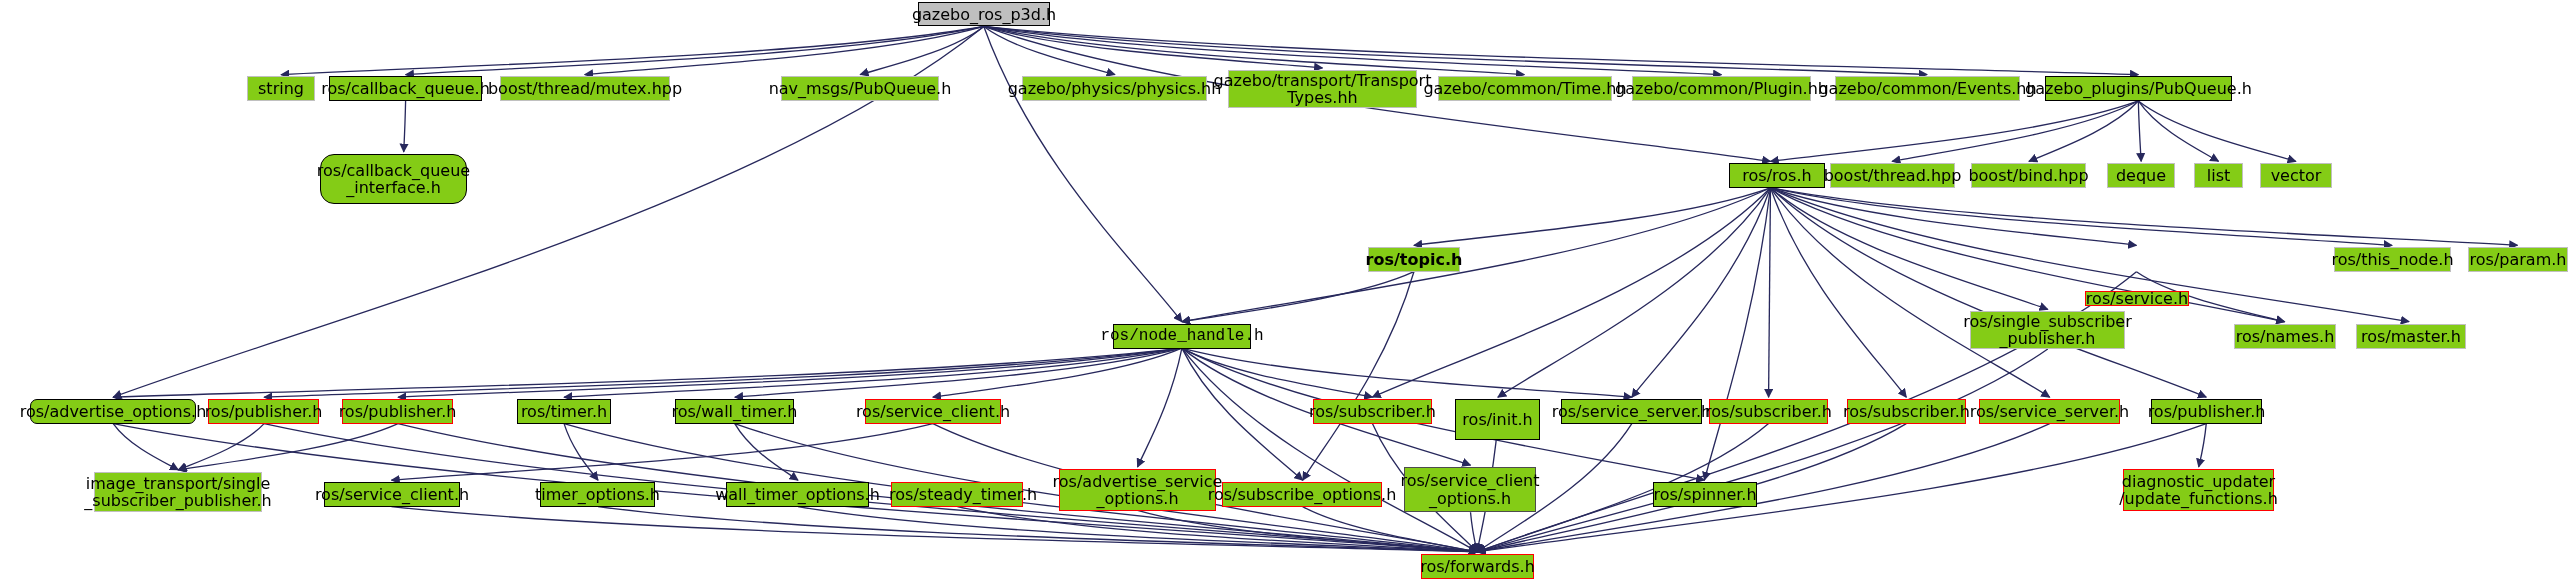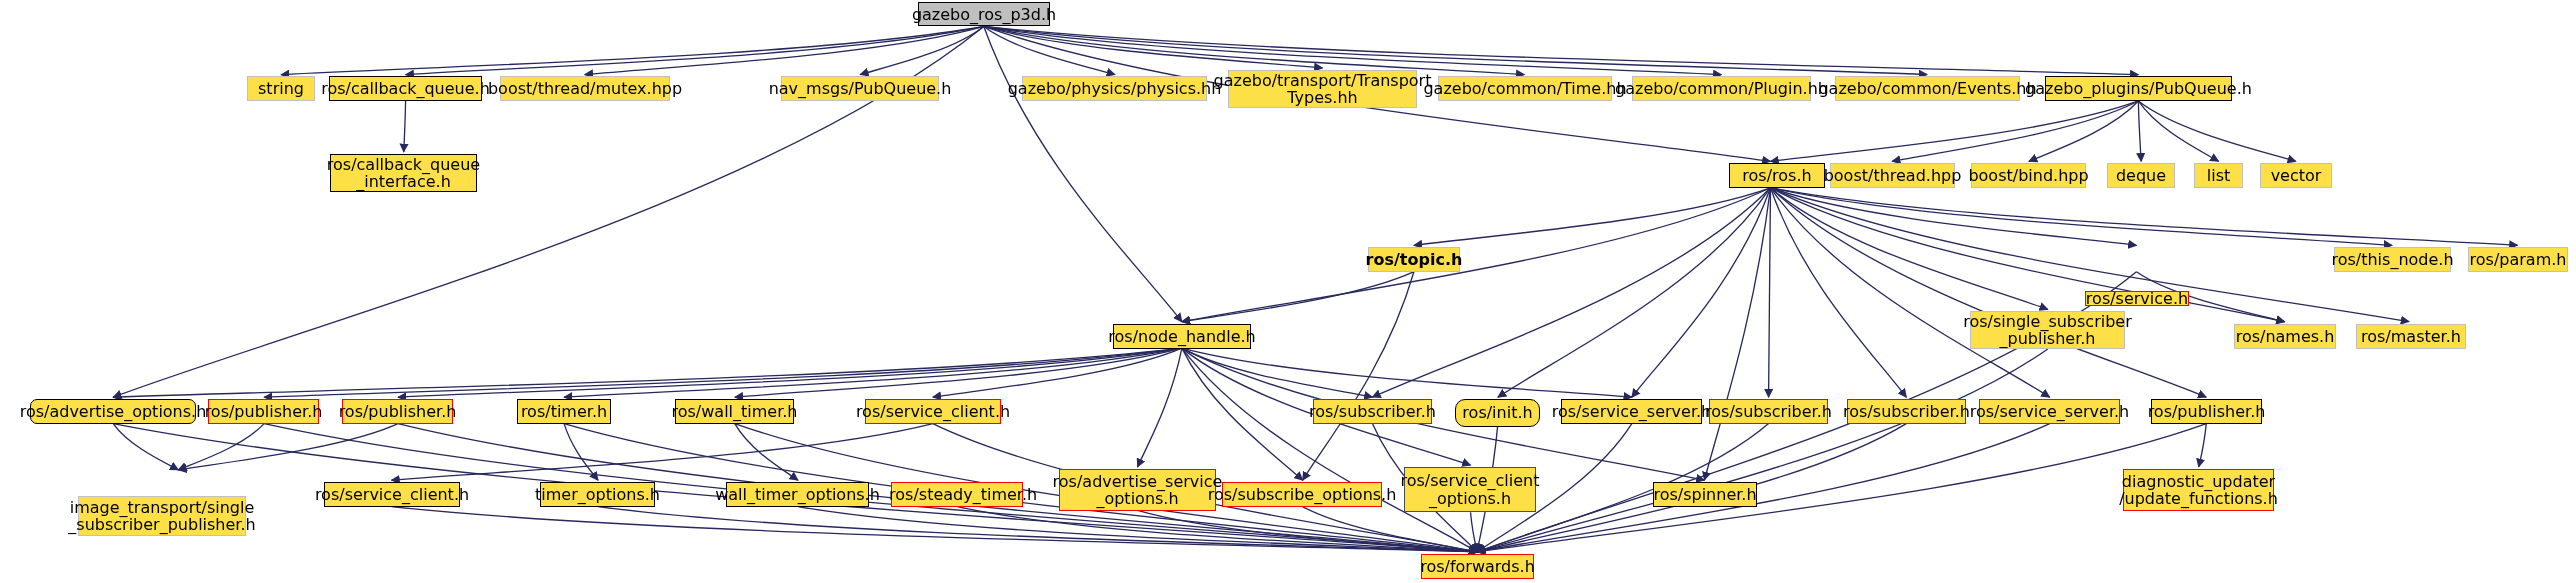--- a/index.html
+++ b/index.html
@@ -12,21 +12,21 @@
     overflow:hidden;
   }
   #edges{position:absolute;left:0;top:0;width:2576px;height:584px;}
   .node{
     position:absolute;
     box-sizing:border-box;
     display:flex;
     align-items:center;
     justify-content:center;
     text-align:center;
-    background:#fde047;
+    background:#84cc16;
     border:0.9px solid #c0c0c0;
     color:#000000;
     font-size:16px;
     line-height:1.08;
     white-space:pre-line;
     padding:0 3.8px;
     z-index:5;
   }
   .node.black{border:1.9px solid #000000;}
   .node.red{border:1.9px solid #ff0000;}
@@ -133,51 +133,51 @@
       <div class="node black" style="left: 329px; top: 76px; width: 153px; height: 24.5px;">ros/callback_queue.h</div>
       <div class="node " style="left: 500px; top: 76px; width: 170px; height: 24.5px;">boost/thread/mutex.hpp</div>
       <div class="node " style="left: 781px; top: 76px; width: 158px; height: 24.5px;">nav_msgs/PubQueue.h</div>
       <div class="node " style="left: 1022px; top: 76px; width: 185px; height: 24.5px;">gazebo/physics/physics.hh</div>
       <div class="node " style="left: 1228px; top: 70px; width: 189px; height: 38px;">gazebo/transport/Transport
 Types.hh</div>
       <div class="node " style="left: 1438px; top: 76px; width: 174px; height: 24.5px;">gazebo/common/Time.hh</div>
       <div class="node " style="left: 1632px; top: 76px; width: 179px; height: 24.5px;">gazebo/common/Plugin.hh</div>
       <div class="node " style="left: 1835px; top: 76px; width: 185px; height: 24.5px;">gazebo/common/Events.hh</div>
       <div class="node black" style="left: 2045px; top: 76px; width: 187px; height: 24.5px;">gazebo_plugins/PubQueue.h</div>
-      <div class="node black" style="left: 330px; top: 154px; width: 147px; height: 38px;">ros/callback_queue
+      <div class="node black" style="left: 320px; top: 154px; width: 147px; height: 50px; border-radius: 14px;">ros/callback_queue
 _interface.h</div>
       <div class="node black" style="left: 1729px; top: 163px; width: 96px; height: 24.5px;">ros/ros.h</div>
       <div class="node " style="left: 1830px; top: 163px; width: 125px; height: 24.5px;">boost/thread.hpp</div>
       <div class="node " style="left: 1971px; top: 163px; width: 115px; height: 24.5px;">boost/bind.hpp</div>
       <div class="node " style="left: 2107px; top: 163px; width: 68px; height: 24.5px;">deque</div>
       <div class="node " style="left: 2194px; top: 163px; width: 49px; height: 24.5px;">list</div>
       <div class="node " style="left: 2260px; top: 163px; width: 72px; height: 24.5px;">vector</div>
       <div class="node " style="left: 1368px; top: 247px; width: 92px; height: 24.5px; font-weight: bold;">ros/topic.h</div>
       <div class="node red" style="left: 2085px; top: 247px; width: 104px; height: 15px; margin-top: 44px;">ros/service.h</div>
       <div class="node " style="left: 2334px; top: 247px; width: 117px; height: 24.5px;">ros/this_node.h</div>
       <div class="node " style="left: 2468px; top: 247px; width: 100px; height: 24.5px;">ros/param.h</div>
       <div class="node " style="left: 1970px; top: 311px; width: 155px; height: 38px;">ros/single_subscriber
 _publisher.h</div>
       <div class="node " style="left: 2234px; top: 324px; width: 102px; height: 24.5px;">ros/names.h</div>
       <div class="node " style="left: 2356px; top: 324px; width: 110px; height: 24.5px;">ros/master.h</div>
-      <div class="node black" style="left: 1113px; top: 324px; width: 138px; height: 24.5px;">ros/node_handle.h</div>
+      <div class="node black" style="left: 1113px; top: 324px; width: 138px; height: 24.5px; font-family: Liberation Mono, monospace;">ros/node_handle.h</div>
       <div class="node black" style="left: 30px; top: 399px; width: 166px; height: 24.5px; border-radius: 7px;">ros/advertise_options.h</div>
       <div class="node red" style="left: 208px; top: 399px; width: 111px; height: 24.5px;">ros/publisher.h</div>
       <div class="node red" style="left: 342px; top: 399px; width: 111px; height: 24.5px;">ros/publisher.h</div>
       <div class="node black" style="left: 517px; top: 399px; width: 94px; height: 24.5px;">ros/timer.h</div>
       <div class="node black" style="left: 675px; top: 399px; width: 119px; height: 24.5px;">ros/wall_timer.h</div>
       <div class="node red" style="left: 865px; top: 399px; width: 136px; height: 24.5px;">ros/service_client.h</div>
       <div class="node red" style="left: 1313px; top: 399px; width: 119px; height: 24.5px;">ros/subscriber.h</div>
-      <div class="node black" style="left: 1455px; top: 399px; width: 85px; height: 28px; border-radius: 10px;">ros/init.h</div>
+      <div class="node black" style="left: 1455px; top: 399px; width: 85px; height: 41px;">ros/init.h</div>
       <div class="node black" style="left: 1561px; top: 399px; width: 141px; height: 24.5px;">ros/service_server.h</div>
       <div class="node red" style="left: 1709px; top: 399px; width: 119px; height: 24.5px;">ros/subscriber.h</div>
       <div class="node red" style="left: 1847px; top: 399px; width: 119px; height: 24.5px;">ros/subscriber.h</div>
       <div class="node red" style="left: 1979px; top: 399px; width: 141px; height: 24.5px;">ros/service_server.h</div>
       <div class="node black" style="left: 2151px; top: 399px; width: 111px; height: 24.5px;">ros/publisher.h</div>
-      <div class="node " style="left: 78px; top: 472px; width: 168px; height: 40px; margin-top: 24px;">image_transport/single
+      <div class="node " style="left: 94px; top: 472px; width: 168px; height: 40px;">image_transport/single
 _subscriber_publisher.h</div>
       <div class="node black" style="left: 324px; top: 482px; width: 136px; height: 24.5px;">ros/service_client.h</div>
       <div class="node black" style="left: 540px; top: 482px; width: 115px; height: 24.5px;">timer_options.h</div>
       <div class="node black" style="left: 726px; top: 482px; width: 143px; height: 24.5px;">wall_timer_options.h</div>
       <div class="node red" style="left: 891px; top: 482px; width: 132px; height: 24.5px; padding-left: 16px;">ros/steady_timer.h</div>
       <div class="node red" style="left: 1059px; top: 469px; width: 157px; height: 42px;">ros/advertise_service
 _options.h</div>
       <div class="node red" style="left: 1222px; top: 482px; width: 160px; height: 24.5px;">ros/subscribe_options.h</div>
       <div class="node grey-border" style="left: 1404px; top: 467px; width: 132px; height: 45px;">ros/service_client
 _options.h</div>

